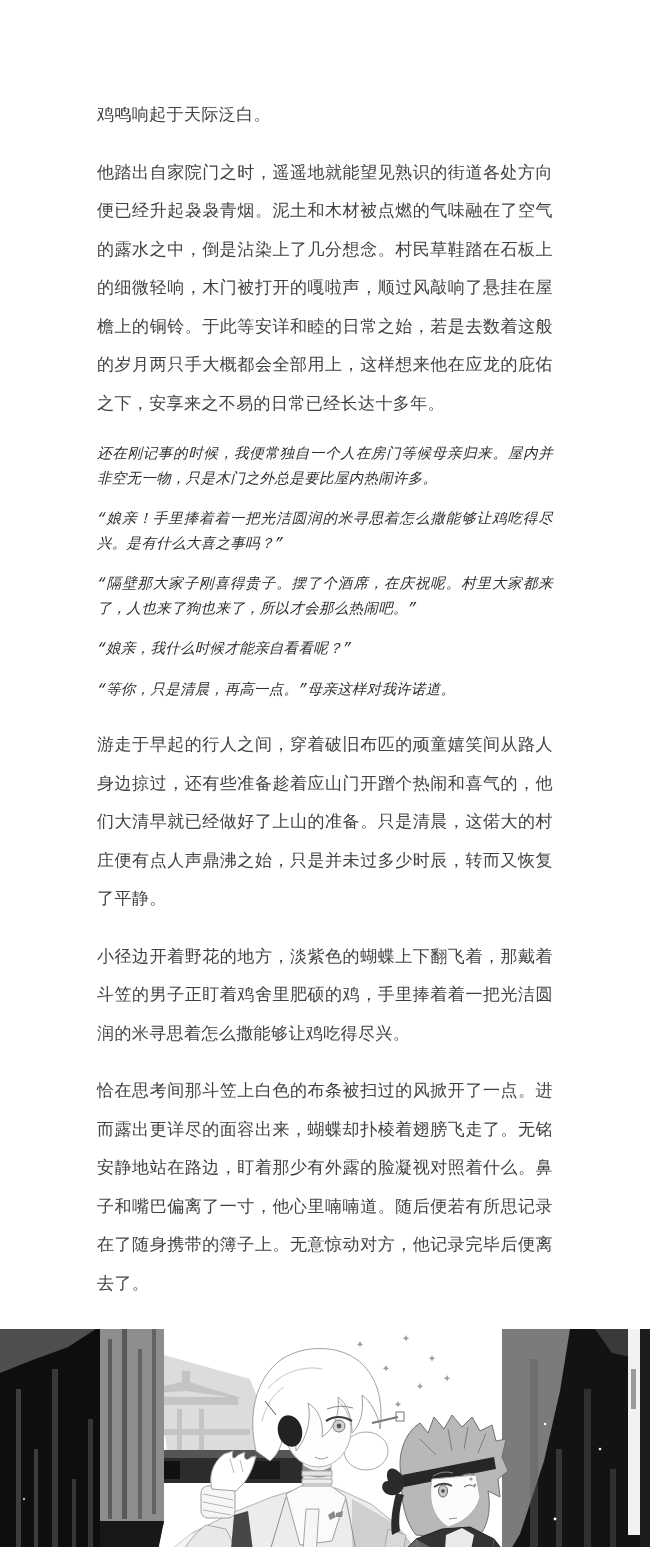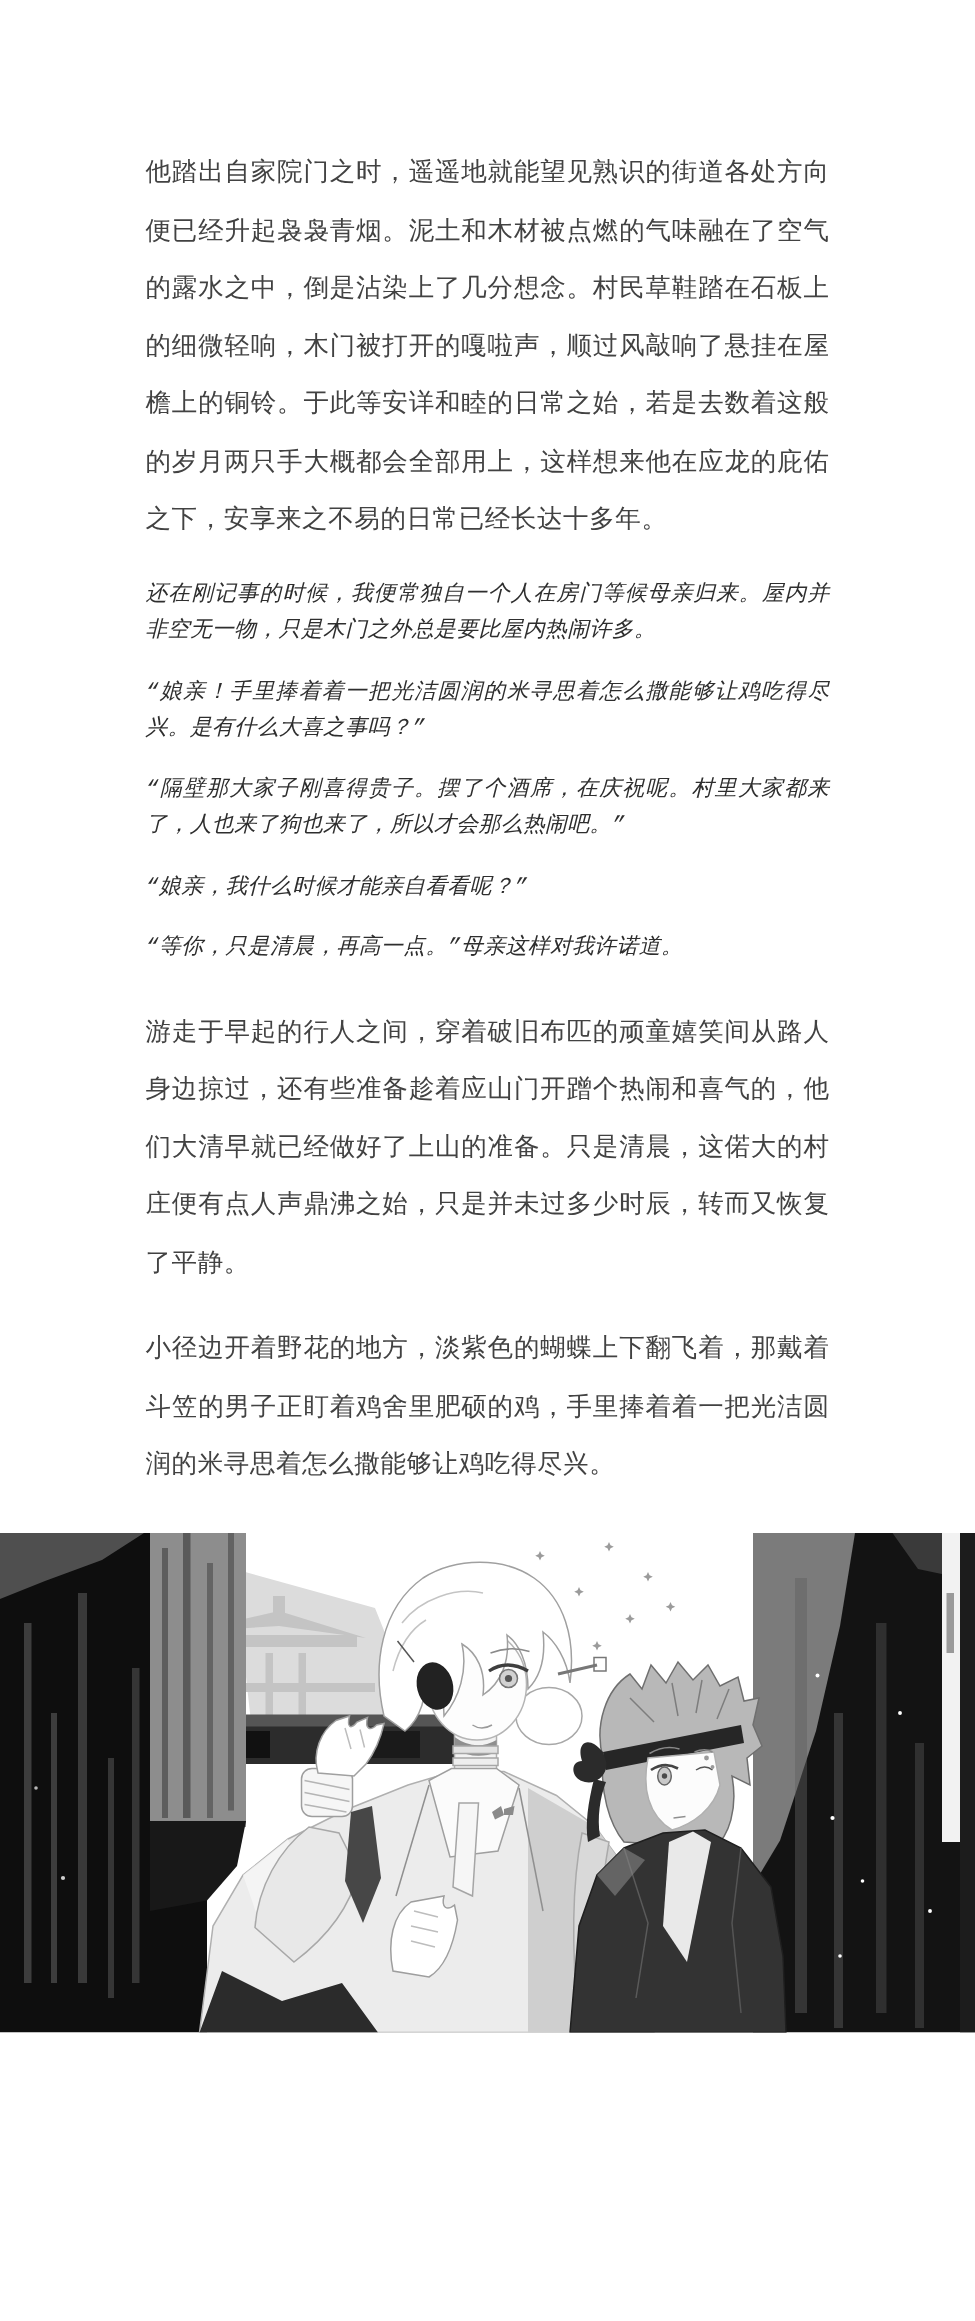--- a/index.html
+++ b/index.html
@@ -40,32 +40,34 @@
     width:650px;
   }
   figure.illustration svg{display:block;}
 </style>
 </head>
 <body>
 
 <main class="page">
 
   <section class="story">
+    <p class="para">鸡鸣响起于天际泛白。</p>
     <p class="para">他踏出自家院门之时，遥遥地就能望见熟识的街道各处方向便已经升起袅袅青烟。泥土和木材被点燃的气味融在了空气的露水之中，倒是沾染上了几分想念。村民草鞋踏在石板上的细微轻响，木门被打开的嘎啦声，顺过风敲响了悬挂在屋檐上的铜铃。于此等安详和睦的日常之始，若是去数着这般的岁月两只手大概都会全部用上，这样想来他在应龙的庇佑之下，安享来之不易的日常已经长达十多年。</p>
 
     <div class="flashback">
       <p class="fpara">还在刚记事的时候，我便常独自一个人在房门等候母亲归来。屋内并非空无一物，只是木门之外总是要比屋内热闹许多。</p>
       <p class="fpara">“娘亲！手里捧着着一把光洁圆润的米寻思着怎么撒能够让鸡吃得尽兴。是有什么大喜之事吗？”</p>
       <p class="fpara">“隔壁那大家子刚喜得贵子。摆了个酒席，在庆祝呢。村里大家都来了，人也来了狗也来了，所以才会那么热闹吧。”</p>
       <p class="fpara">“娘亲，我什么时候才能亲自看看呢？”</p>
       <p class="fpara">“等你，只是清晨，再高一点。”母亲这样对我许诺道。</p>
     </div>
 
     <p class="para">游走于早起的行人之间，穿着破旧布匹的顽童嬉笑间从路人身边掠过，还有些准备趁着应山门开蹭个热闹和喜气的，他们大清早就已经做好了上山的准备。只是清晨，这偌大的村庄便有点人声鼎沸之始，只是并未过多少时辰，转而又恢复了平静。</p>
     <p class="para">小径边开着野花的地方，淡紫色的蝴蝶上下翻飞着，那戴着斗笠的男子正盯着鸡舍里肥硕的鸡，手里捧着着一把光洁圆润的米寻思着怎么撒能够让鸡吃得尽兴。</p>
+    <p class="para">恰在思考间那斗笠上白色的布条被扫过的风掀开了一点。进而露出更详尽的面容出来，蝴蝶却扑棱着翅膀飞走了。无铭安静地站在路边，盯着那少有外露的脸凝视对照着什么。鼻子和嘴巴偏离了一寸，他心里喃喃道。随后便若有所思记录在了随身携带的簿子上。无意惊动对方，他记录完毕后便离去了。</p>
   </section>
 
   <figure class="illustration" aria-label="黑白漫画风插图：客栈木门之间走出两人——白发遮眼、佩戴眼罩与发簪的男子抬起缠着绷带的手，身后是戴深色束发带、发型凌乱的同伴回望">
     <svg width="650" height="333" viewBox="0 0 650 333" xmlns="http://www.w3.org/2000/svg">
 
       <rect x="0" y="0" width="650" height="333" fill="#ffffff"></rect>
       <polygon points="160,25 250,50 268,95 245,145 170,150 160,60" fill="#dcdcdc"></polygon>
 
       <g fill="#c4c4c4">
         <polygon points="124,66 186,52 244,70 186,62"></polygon>

